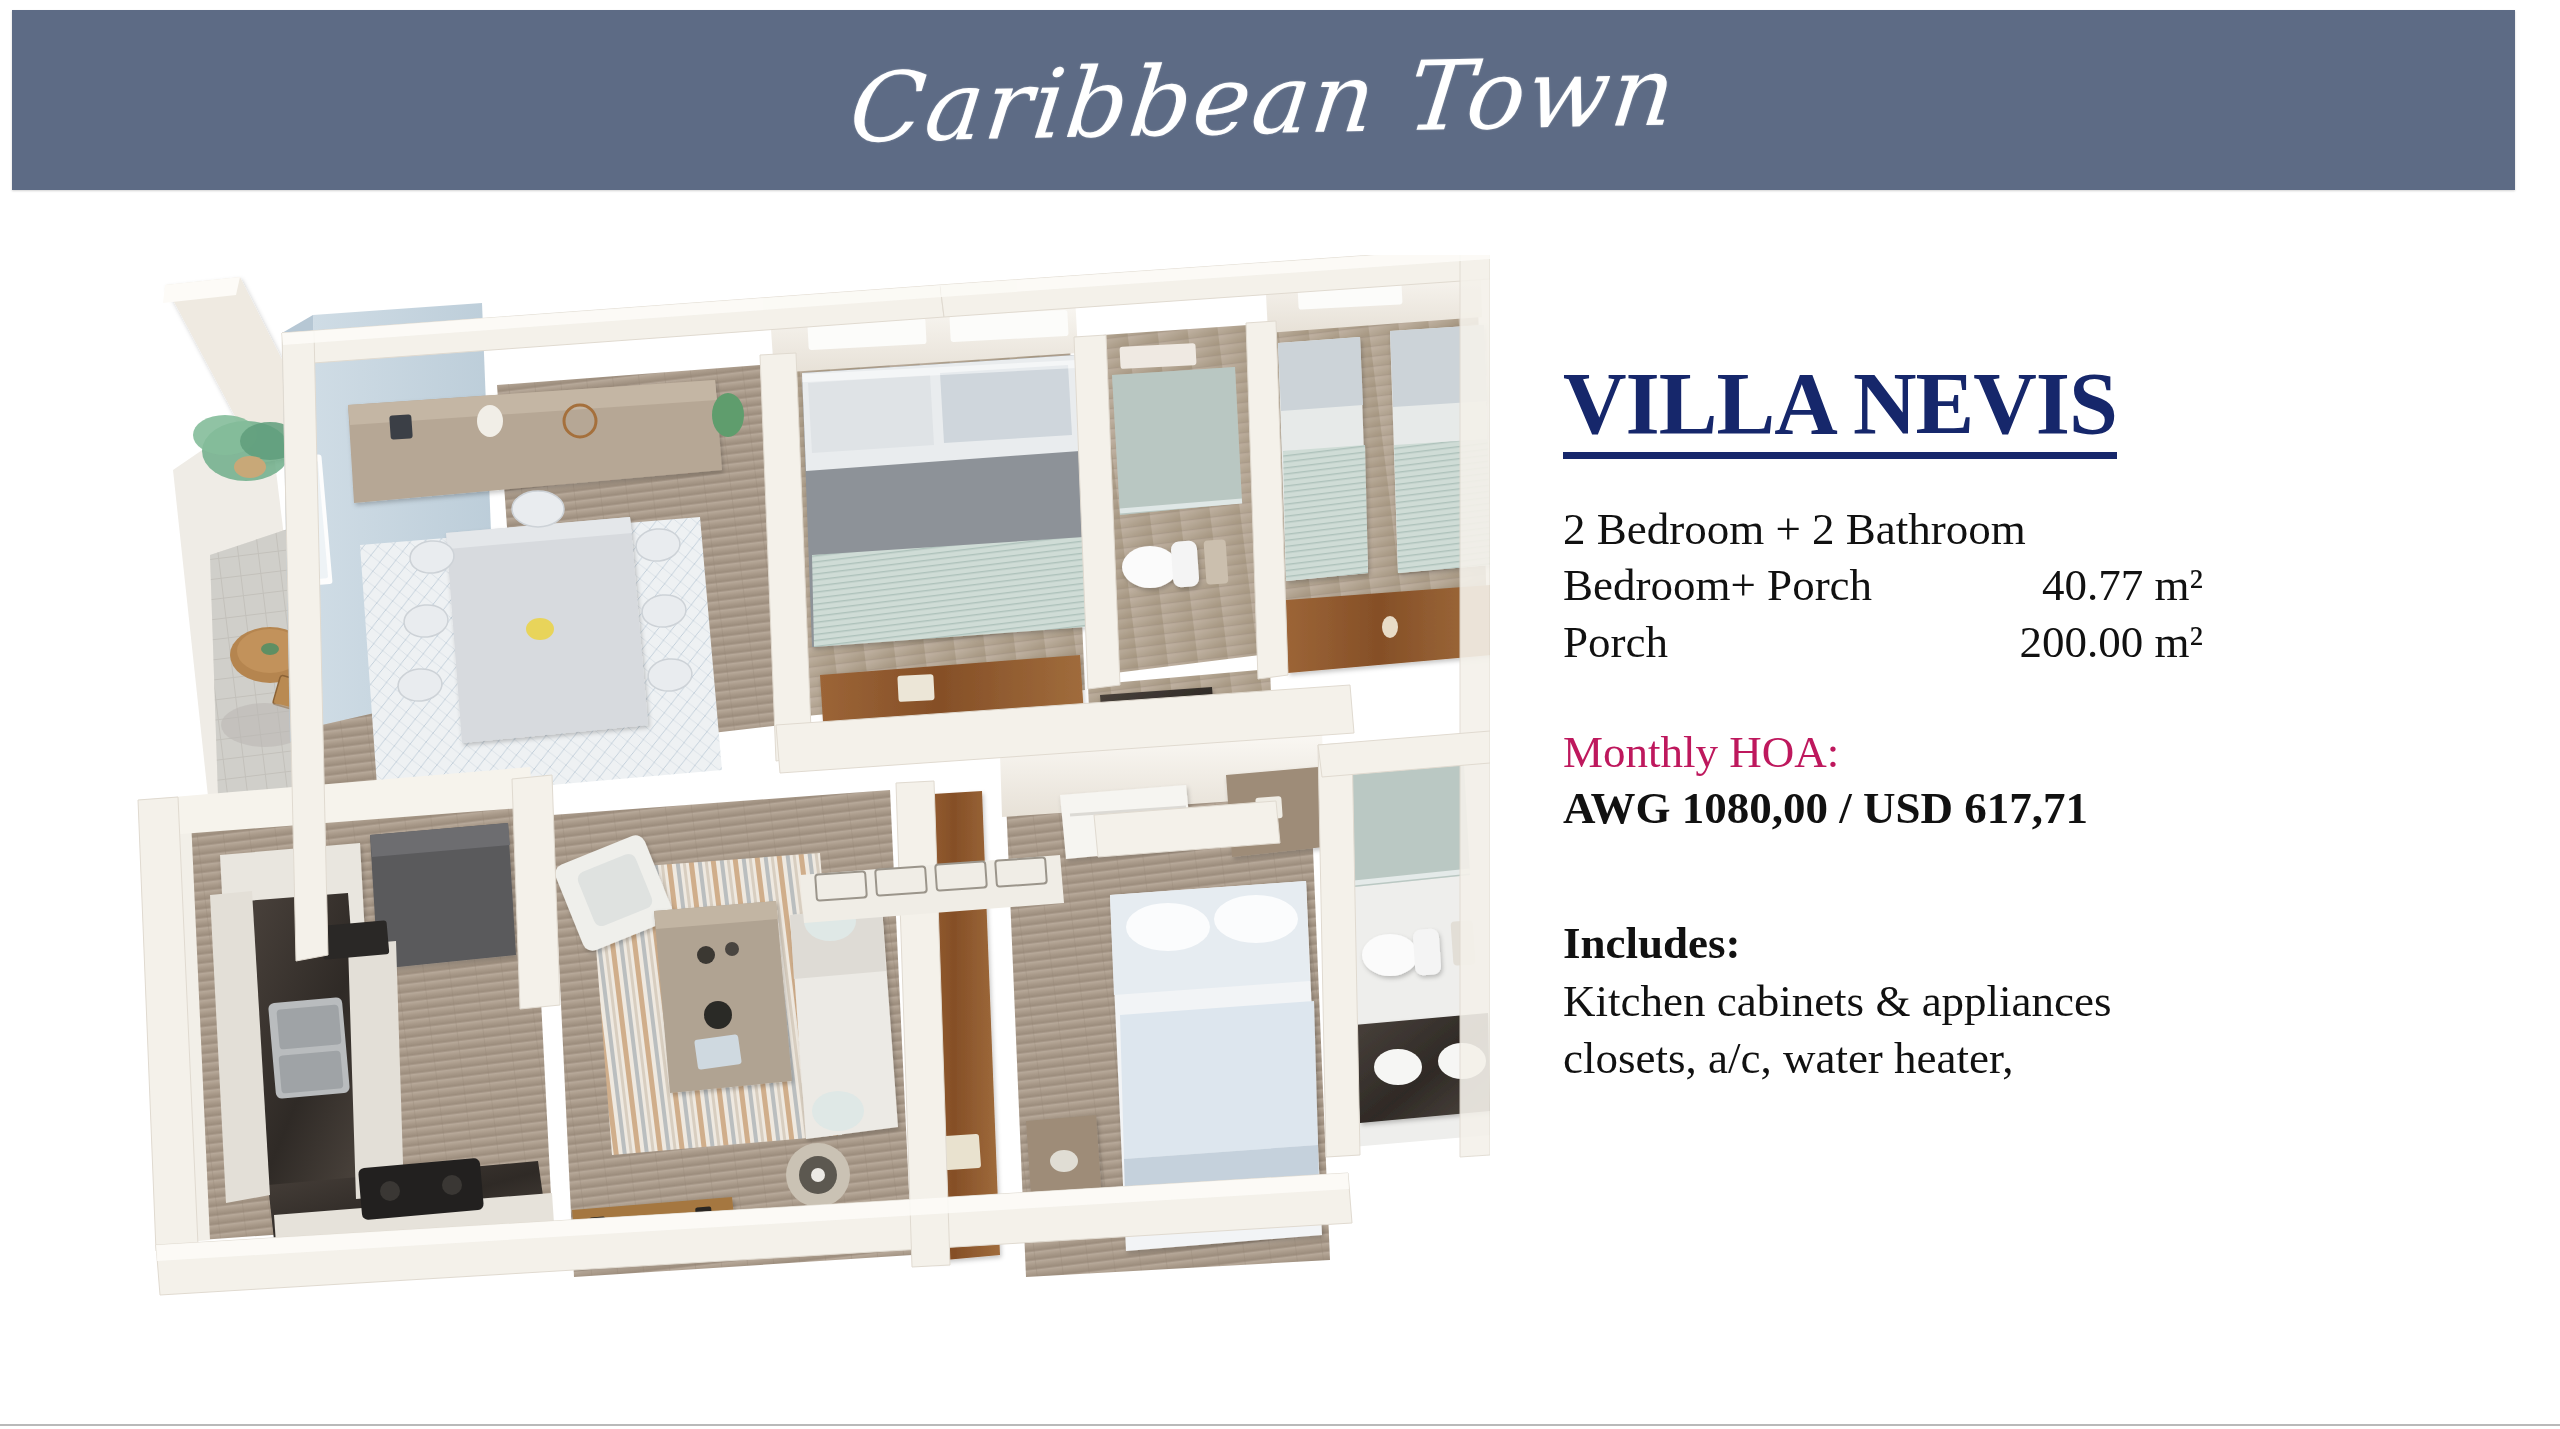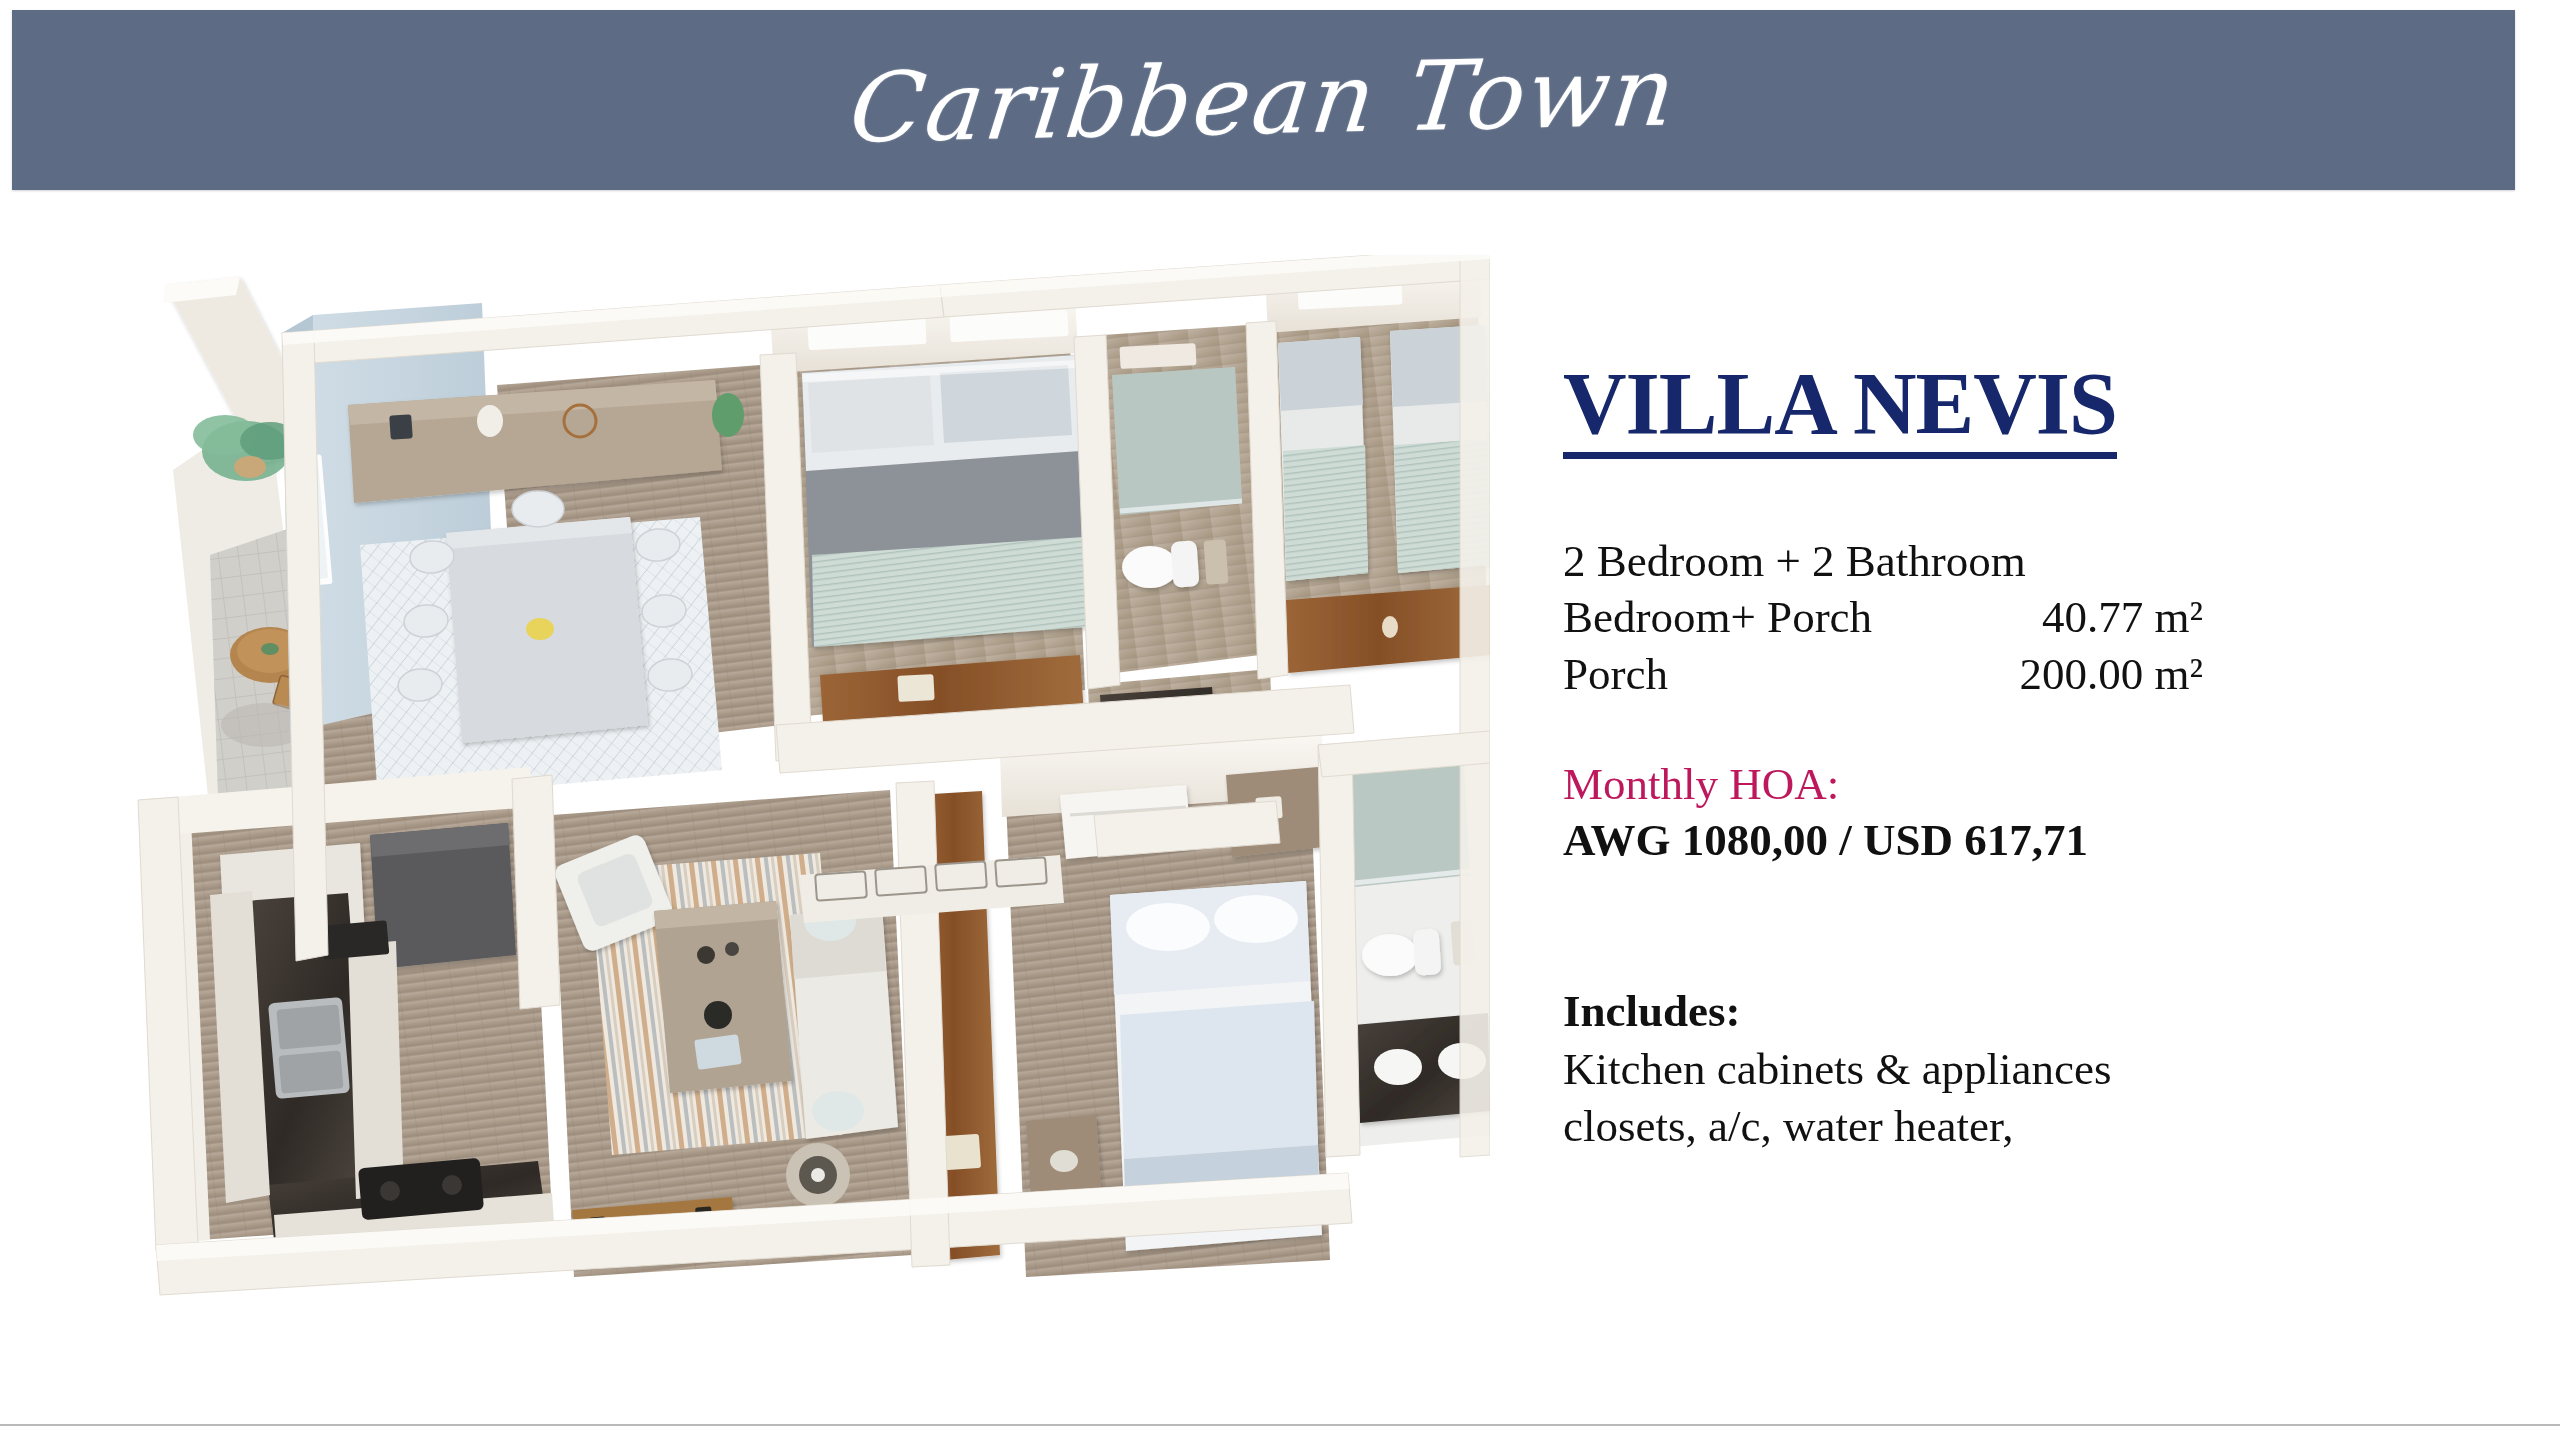--- a/index.html
+++ b/index.html
@@ -35,34 +35,34 @@
     font-family:"Liberation Serif", serif;
     font-weight:bold;
     font-size:88px;
     line-height:1.0;
     color:#16276b;
     letter-spacing:-1px;
     display:inline-block;
     border-bottom:7px solid #16276b;
     padding-bottom:4px;
   }
-  .spec-block{ margin-top:74px; }
+  .spec-block{ margin-top:42px; }
   .spec-row{
     font-size:45px; line-height:1.25; color:#111;
     display:flex; width:640px;
   }
   .spec-row .k{ flex:0 0 auto; }
   .spec-row .v{ margin-left:auto; white-space:nowrap; }
   .spec-line{ font-size:45px; line-height:1.25; color:#111; }
 
   .hoa-block{ margin-top:54px; }
   .hoa-label{ font-size:45px; line-height:1.25; color:#be185d; }
   .hoa-value{ font-size:45px; line-height:1.25; color:#111; font-weight:bold; }
 
-  .inc-block{ margin-top:114px; }
+  .inc-block{ margin-top:78px; }
   .inc-title{ font-size:45px; line-height:1.3; font-weight:bold; color:#111; }
   .inc-line{ font-size:45px; line-height:1.28; color:#111; }
 
   
   .plan-wrap{
     position:absolute; left:60px; top:255px; width:1430px; height:1065px;
   }
   .plan-svg{ width:100%; height:100%; display:block; }
 
   .footer-rule{

